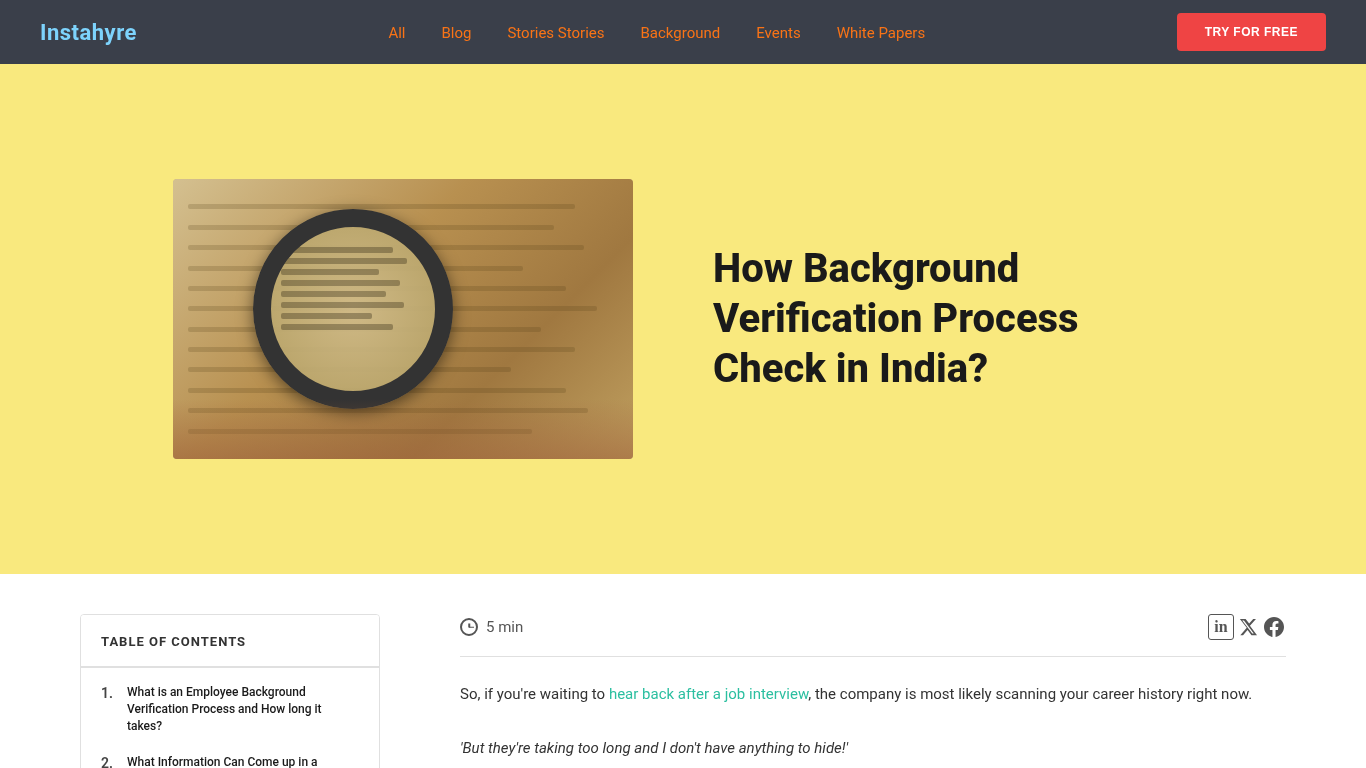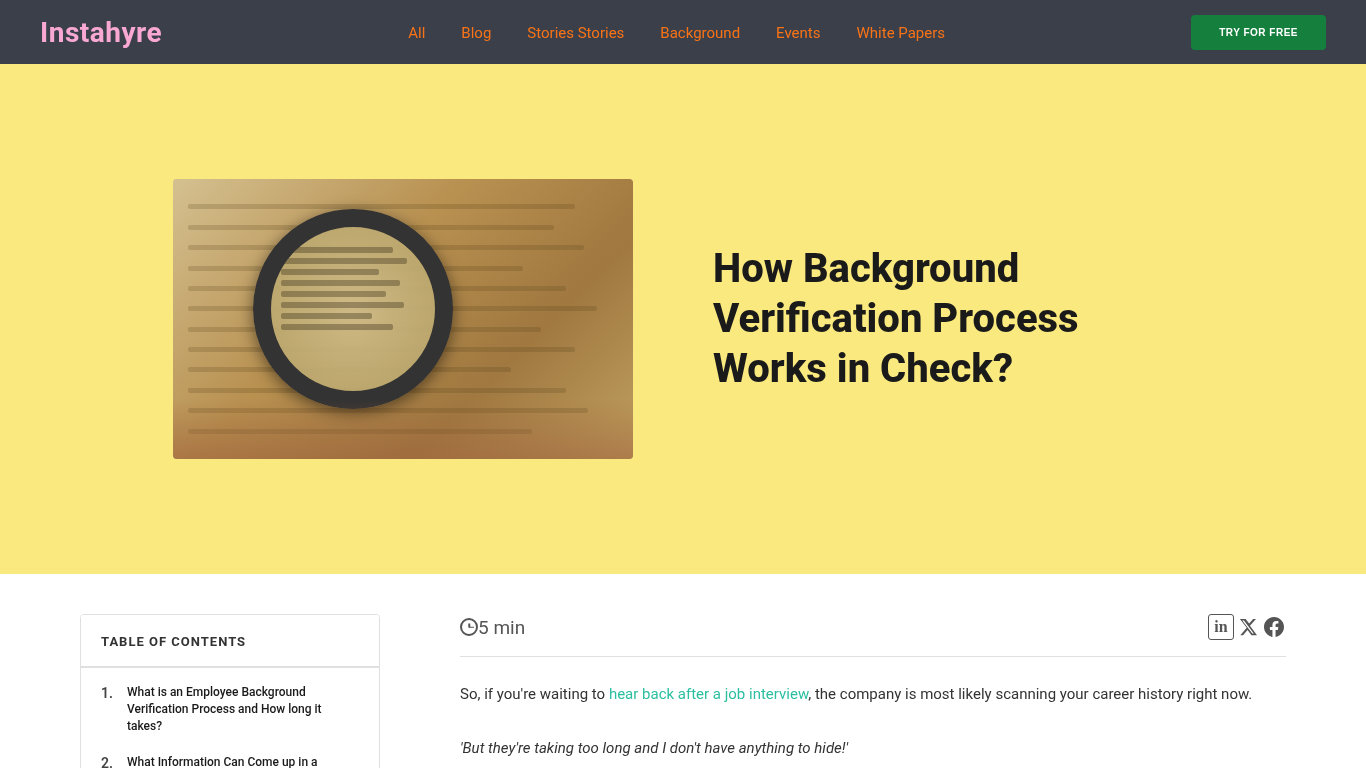--- a/index.html
+++ b/index.html
@@ -8,42 +8,42 @@
     
     nav {
       background: #3a3f4a;
       display: flex;
       align-items: center;
       justify-content: space-between;
       padding: 0 40px;
       height: 64px;
     }
     .nav-logo {
-      color: #f9a8d4;
-      font-size: 28px;
+      color: #7dd3fc;
+      font-size: 22px;
       font-weight: 700;
       letter-spacing: 0.5px;
     }
     .nav-links {
       display: flex;
       align-items: center;
       gap: 36px;
       list-style: none;
     }
     .nav-links li a {
       color: #f97316;
       text-decoration: none;
       font-size: 15px;
     }
     .try-free-btn {
-      background: #15803d;
+      background: #ef4444;
       color: #fff;
       border: none;
       padding: 12px 28px;
-      font-size: 10px;
+      font-size: 12px;
       font-weight: 700;
       border-radius: 4px;
       cursor: pointer;
       letter-spacing: 0.5px;
       text-transform: uppercase;
     }
 
     
     .hero {
       background: #f9e97e;
@@ -204,21 +204,22 @@
       display: flex;
       align-items: center;
       justify-content: space-between;
       border-bottom: 1px solid #e0e0e0;
       padding-bottom: 16px;
       margin-bottom: 24px;
     }
     .read-time {
       display: flex;
       align-items: center;
-      font-size: 19px;
+      gap: 8px;
+      font-size: 15px;
       color: #555;
     }
     .clock-icon {
       width: 18px;
       height: 18px;
       border: 2px solid #555;
       border-radius: 50%;
       display: flex;
       align-items: center;
       justify-content: center;
@@ -332,21 +333,21 @@
             </div>
 
           </div>
 
           <div class="hand-shadow"></div>
         </div>
       </div>
     </div>
   </div>
   <div class="hero-text">
-    <h1 class="hero-title">How Background Verification Process Works in Check?</h1>
+    <h1 class="hero-title">How Background Verification Process Check in India?</h1>
   </div>
 </section>
 
 <div class="content-section">
 
   <aside class="toc">
     <div class="toc-header">
       <span class="toc-header-text">TABLE OF CONTENTS</span>
     </div>
     <ul class="toc-items">

